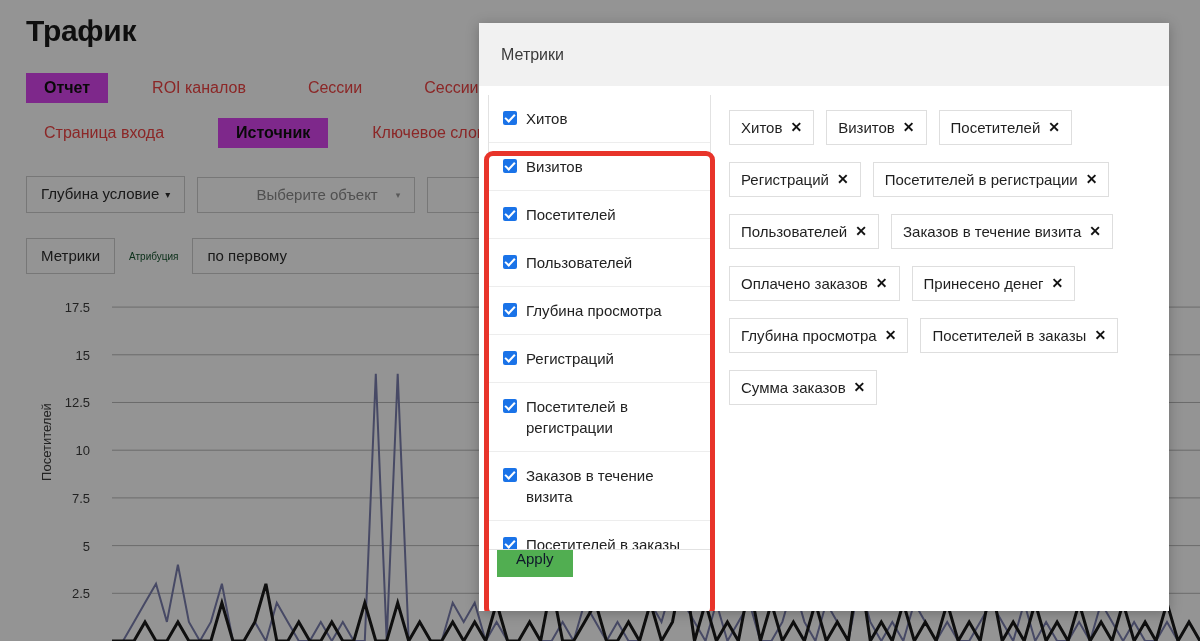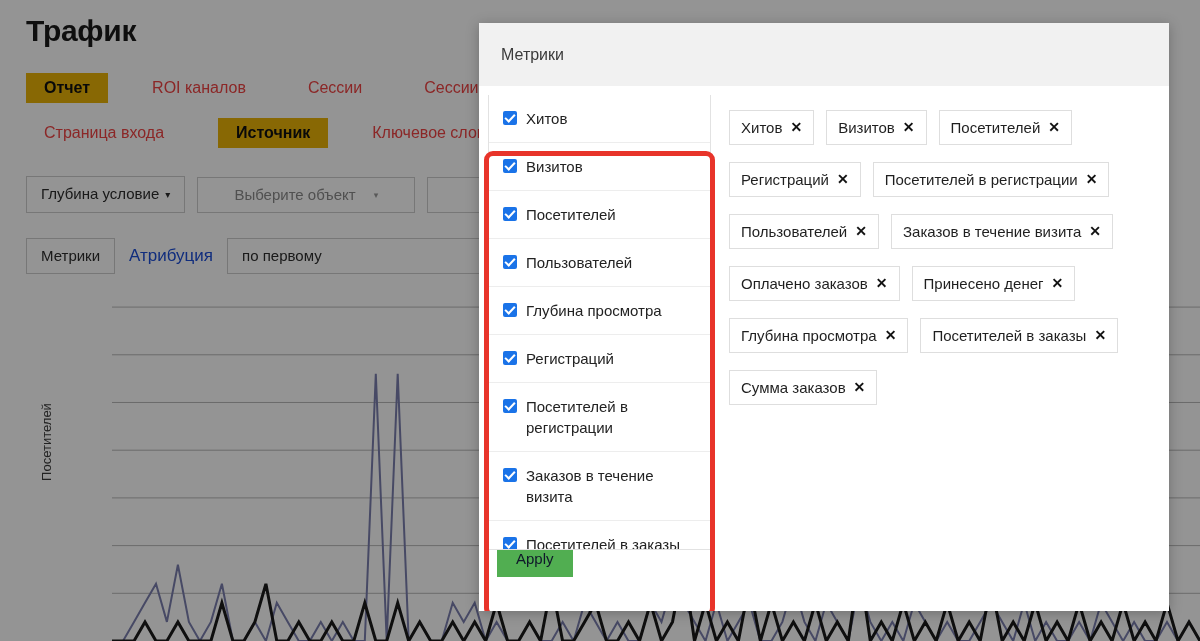--- a/index.html
+++ b/index.html
@@ -48,21 +48,21 @@
   .tab {
     font-size: 16px;
     color: #ef4444;
     padding: 6px 18px;
     white-space: nowrap;
     cursor: pointer;
   }
   .tab.active {
     color: #111;
     font-weight: bold;
-    background: #eab308;
+    background: #d946ef;
   }
   .tabs-row-1 .tab { margin-right: 26px; }
   .tabs-row-2 .tab { margin-right: 36px; }
   .tabs-row-1 .tab.active,
   .tabs-row-2 .tab.active { margin-right: 26px; }
 
   .controls-row {
     position: absolute;
     left: 26px;
     display: flex;
@@ -89,33 +89,33 @@
     vertical-align: middle;
   }
   .ctl-select {
     border: 1px solid #cdcdcd;
     background: #fff;
     font-size: 15px;
     color: #8a8a8a;
     padding: 8px 14px;
     min-width: 188px;
     display: flex;
-    justify-content: center;
+    justify-content: flex-end;
     align-items: center;
     cursor: pointer;
     line-height: 18px;
   }
   .ctl-select .caret {
     font-size: 9px;
     color: #9a9a9a;
     margin-left: 18px;
   }
   .ctl-plain {
-    font-size: 17px;
-    color: #1d4ed8;
+    font-size: 10px;
+    color: #14532d;
     padding: 8px 2px;
     white-space: nowrap;
     text-align: right;
   }
   .ctl-wide {
     border: 1px solid #cdcdcd;
     background: #fff;
     font-size: 15px;
     color: #2d2d2d;
     padding: 8px 14px;
@@ -353,20 +353,29 @@
     <div class="controls-row controls-row-2">
       <div class="ctl-btn">Метрики</div>
       <div class="ctl-plain">Атрибуция</div>
       <div class="ctl-wide">
         <span>по первому</span>
         <span class="caret">▾</span>
       </div>
     </div>
 
     <div class="chart-ylabel">Посетителей</div>
+    <div class="chart-ticks">
+        <div class="chart-tick" style="top: 19.0811px;">17.5</div>
+        <div class="chart-tick" style="top: 66.7838px;">15</div>
+        <div class="chart-tick" style="top: 114.486px;">12.5</div>
+        <div class="chart-tick" style="top: 162.189px;">10</div>
+        <div class="chart-tick" style="top: 209.892px;">7.5</div>
+        <div class="chart-tick" style="top: 257.595px;">5</div>
+        <div class="chart-tick" style="top: 305.297px;">2.5</div>
+      </div>
     <div class="chart-wrap">
       <svg id="chart-svg" width="1200" height="353">
           <line x1="112" x2="1200" y1="19.081081081081095" y2="19.081081081081095" stroke="#b9b9b9" stroke-width="1"></line>
           <line x1="112" x2="1200" y1="66.78378378378375" y2="66.78378378378375" stroke="#b9b9b9" stroke-width="1"></line>
           <line x1="112" x2="1200" y1="114.48648648648646" y2="114.48648648648646" stroke="#b9b9b9" stroke-width="1"></line>
           <line x1="112" x2="1200" y1="162.18918918918916" y2="162.18918918918916" stroke="#b9b9b9" stroke-width="1"></line>
           <line x1="112" x2="1200" y1="209.89189189189187" y2="209.89189189189187" stroke="#b9b9b9" stroke-width="1"></line>
           <line x1="112" x2="1200" y1="257.5945945945946" y2="257.5945945945946" stroke="#b9b9b9" stroke-width="1"></line>
           <line x1="112" x2="1200" y1="305.2972972972973" y2="305.2972972972973" stroke="#b9b9b9" stroke-width="1"></line>
           <polyline points="112.0,353.0 123.0,353.0 134.0,333.9 145.0,314.8 156.0,295.8 166.9,333.9 177.9,276.7 188.9,333.9 199.9,353.0 210.9,333.9 221.9,295.8 232.9,353.0 243.9,353.0 254.9,333.9 265.9,353.0 276.8,314.8 287.8,333.9 298.8,353.0 309.8,353.0 320.8,333.9 331.8,353.0 342.8,333.9 353.8,353.0 364.8,353.0 375.8,85.9 386.7,353.0 397.7,85.9 408.7,353.0 419.7,333.9 430.7,353.0 441.7,353.0 452.7,314.8 463.7,333.9 474.7,314.8 485.7,353.0 496.6,333.9 507.6,353.0 518.6,353.0 529.6,333.9 540.6,353.0 551.6,353.0 562.6,333.9 573.6,353.0 584.6,314.8 595.6,333.9 606.5,353.0 617.5,333.9 628.5,353.0 639.5,353.0 650.5,314.8 661.5,333.9 672.5,295.8 683.5,314.8 694.5,333.9 705.5,353.0 716.4,314.8 727.4,353.0 738.4,333.9 749.4,314.8 760.4,353.0 771.4,353.0 782.4,333.9 793.4,295.8 804.4,333.9 815.4,353.0 826.3,314.8 837.3,333.9 848.3,353.0 859.3,295.8 870.3,333.9 881.3,353.0 892.3,333.9 903.3,353.0 914.3,314.8 925.3,333.9 936.2,353.0 947.2,333.9 958.2,353.0 969.2,353.0 980.2,333.9 991.2,314.8 1002.2,333.9 1013.2,353.0 1024.2,314.8 1035.2,353.0 1046.1,333.9 1057.1,353.0 1068.1,353.0 1079.1,333.9 1090.1,353.0 1101.1,314.8 1112.1,333.9 1123.1,353.0 1134.1,333.9 1145.1,353.0 1156.0,353.0 1167.0,333.9 1178.0,353.0 1189.0,333.9 1200.0,353.0" fill="none" stroke="#7b7fae" stroke-width="2"></polyline>

